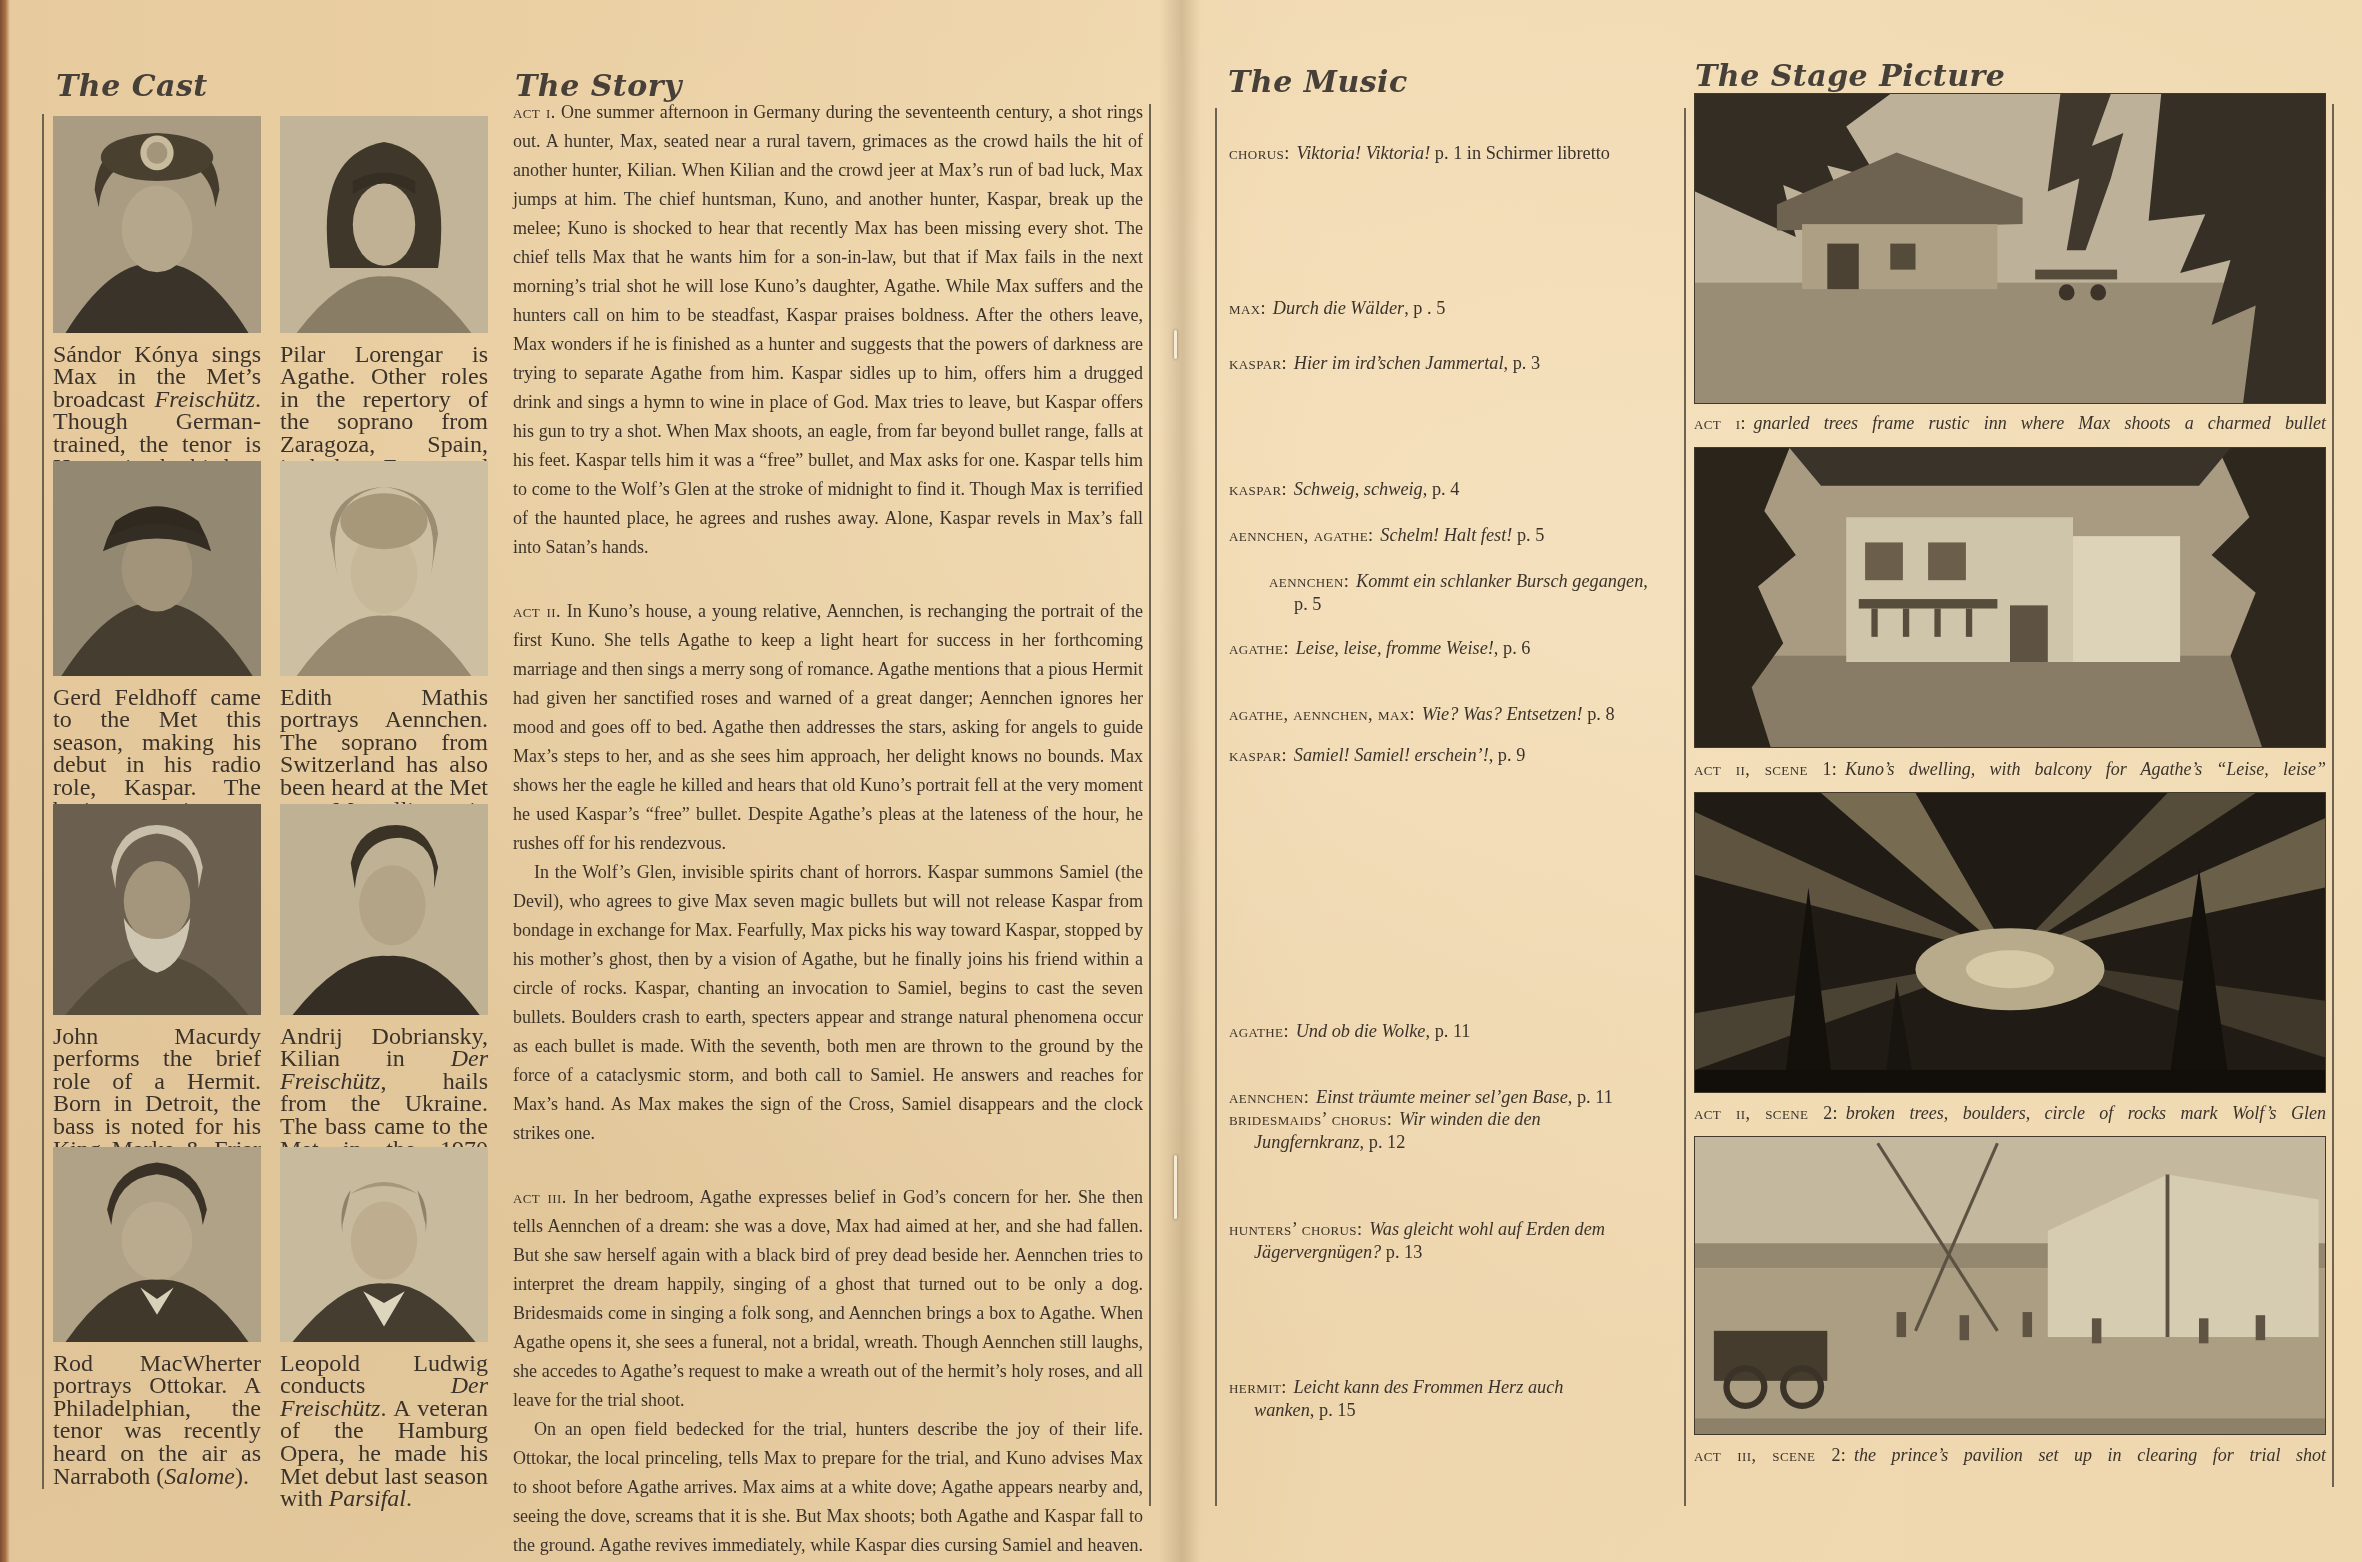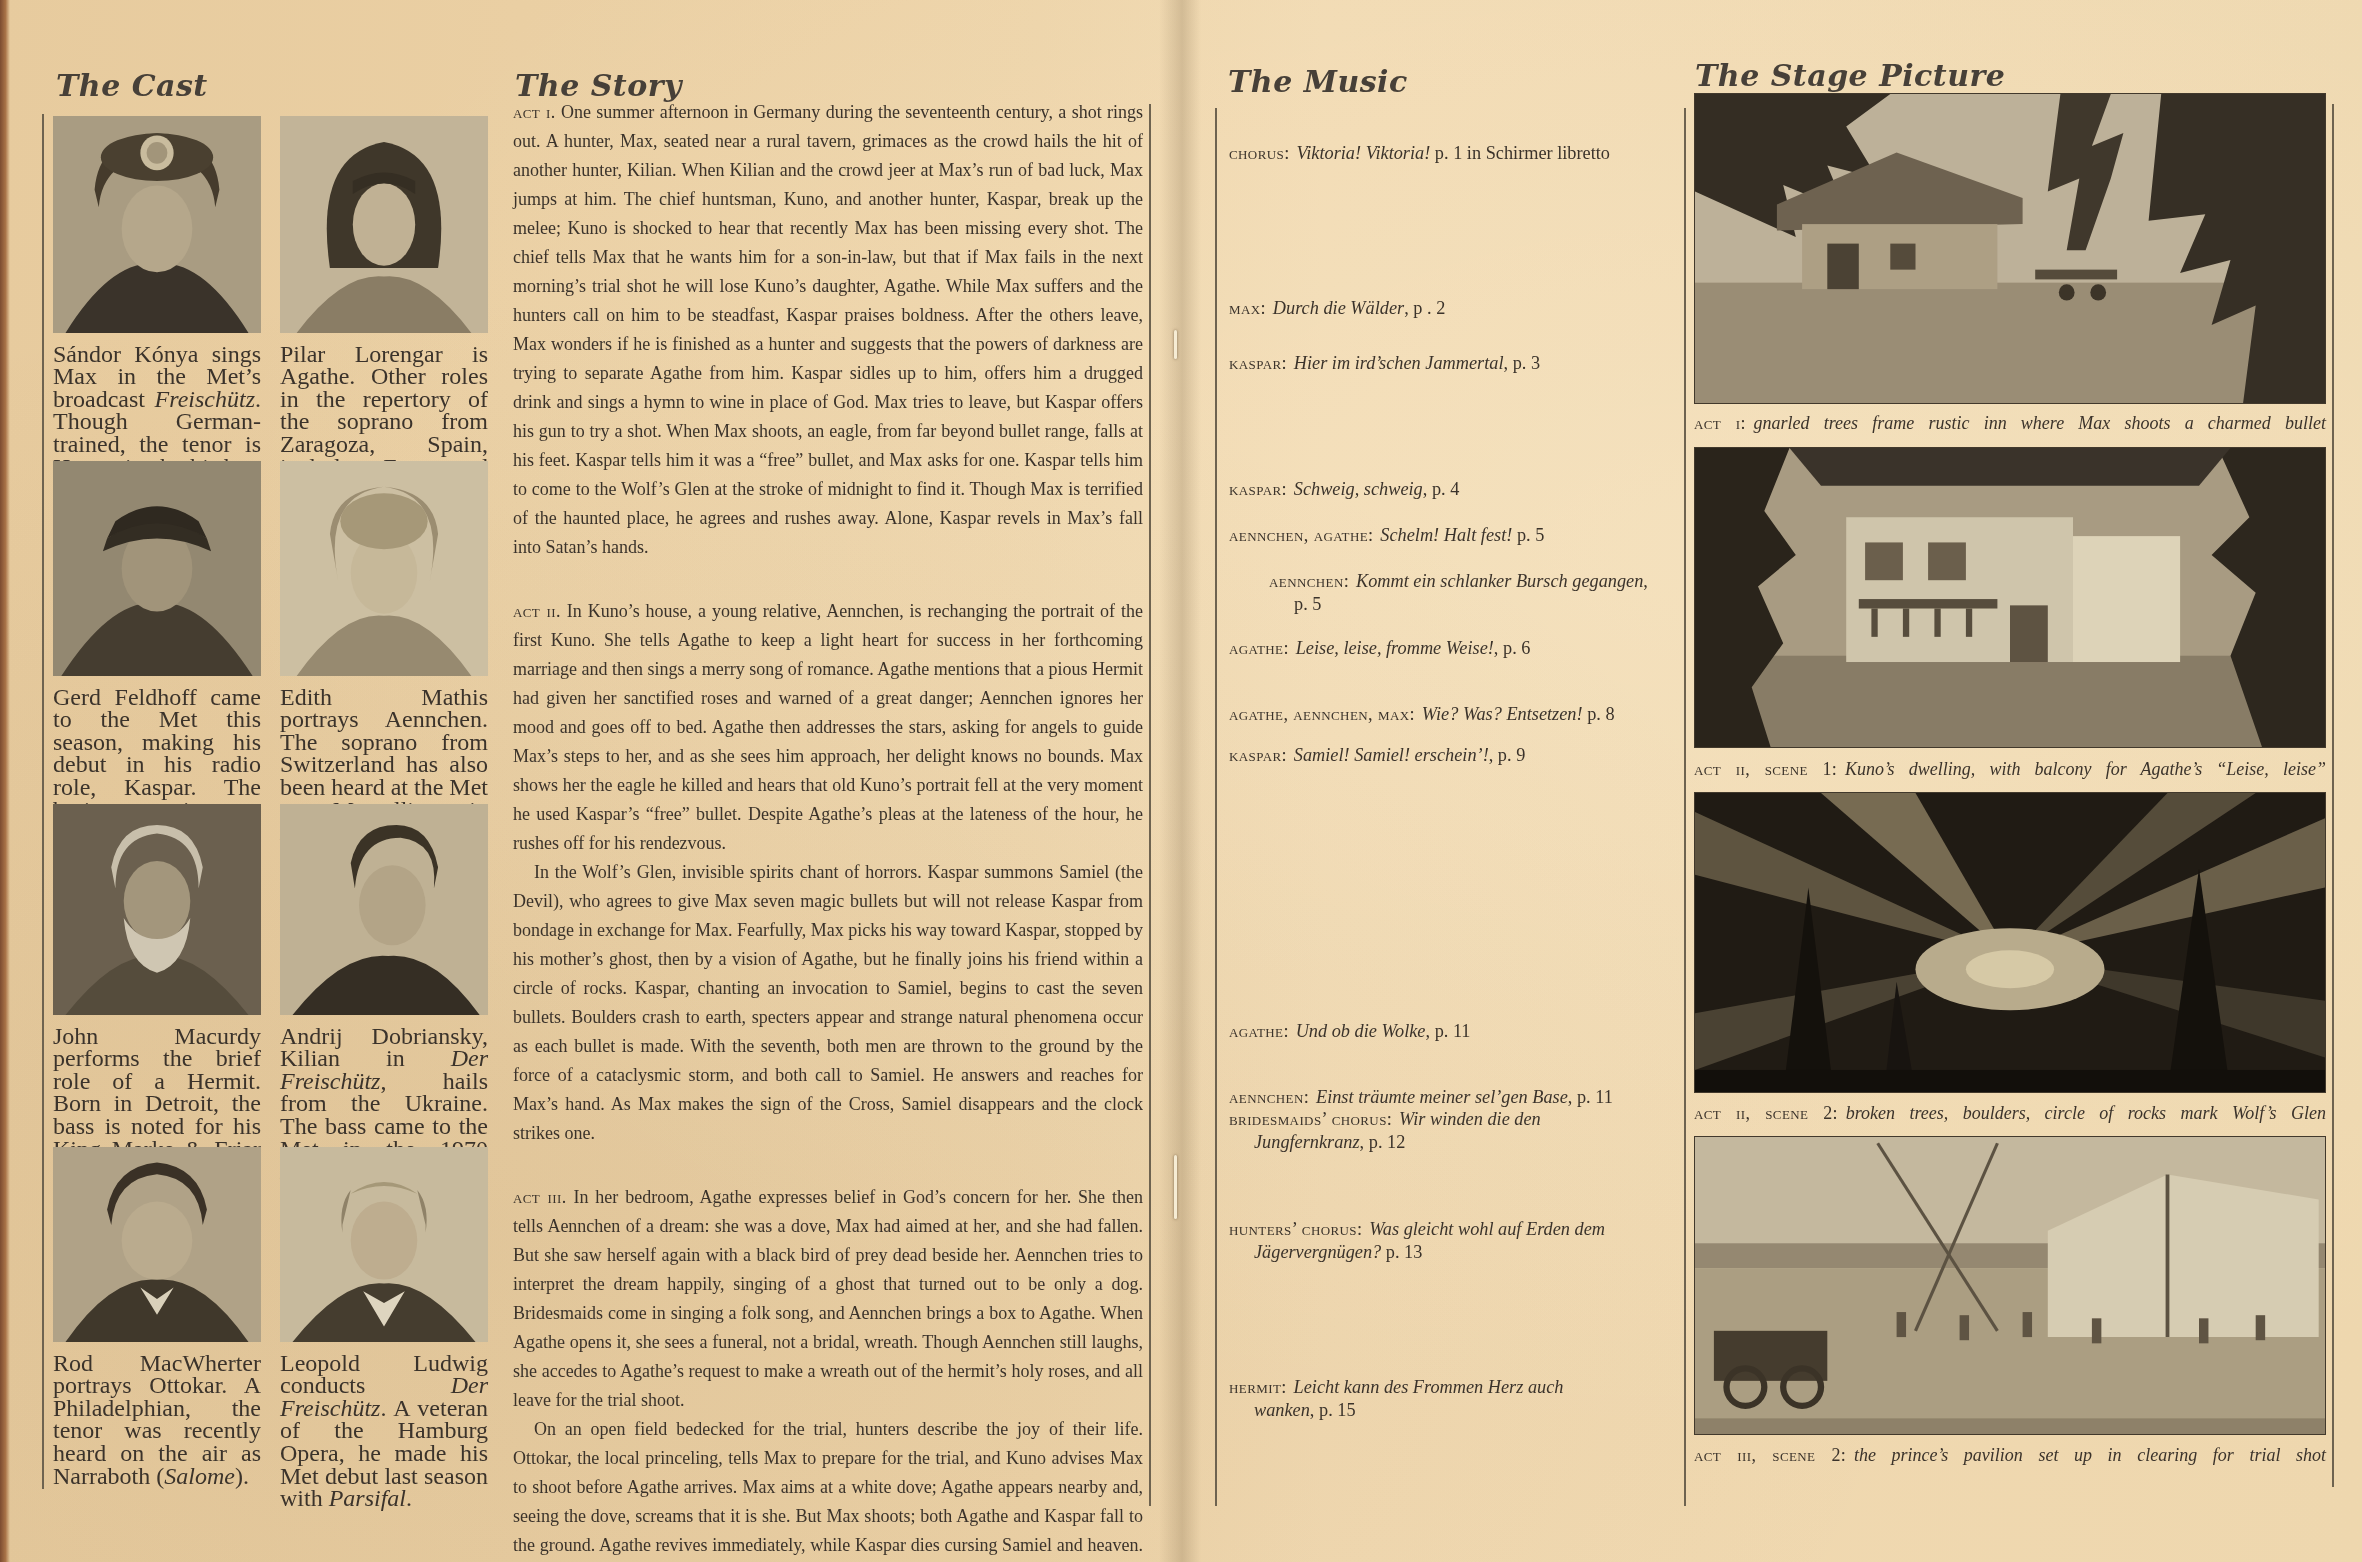--- a/index.html
+++ b/index.html
@@ -182,21 +182,21 @@
     <p class="cont">In the Wolf’s Glen, invisible spirits chant of horrors. Kaspar summons Samiel (the Devil), who agrees to give Max seven magic bullets but will not release Kaspar from bondage in exchange for Max. Fearfully, Max picks his way toward Kaspar, stopped by his mother’s ghost, then by a vision of Agathe, but he finally joins his friend within a circle of rocks. Kaspar, chanting an invocation to Samiel, begins to cast the seven bullets. Boulders crash to earth, specters appear and strange natural phenomena occur as each bullet is made. With the seventh, both men are thrown to the ground by the force of a cataclysmic storm, and both call to Samiel. He answers and reaches for Max’s hand. As Max makes the sign of the Cross, Samiel disappears and the clock strikes one.</p>
     <p class="act"><span class="sc">act iii.</span> <span>In her bedroom, Agathe expresses belief in God’s concern for her. She then tells Aennchen of a dream: she was a dove, Max had aimed at her, and she had fallen. But she saw herself again with a black bird of prey dead beside her. Aennchen tries to interpret the dream happily, singing of a ghost that turned out to be only a dog. Bridesmaids come in singing a folk song, and Aennchen brings a box to Agathe. When Agathe opens it, she sees a funeral, not a bridal, wreath. Though Aennchen still laughs, she accedes to Agathe’s request to make a wreath out of the hermit’s holy roses, and all leave for the trial shoot.</span></p>
     <p class="cont">On an open field bedecked for the trial, hunters describe the joy of their life. Ottokar, the local princeling, tells Max to prepare for the trial, and Kuno advises Max to shoot before Agathe arrives. Max aims at a white dove; Agathe appears nearby and, seeing the dove, screams that it is she. But Max shoots; both Agathe and Kaspar fall to the ground. Agathe revives immediately, while Kaspar dies cursing Samiel and heaven. The prince turns to Max for an explanation, and Max admits to having trafficked in “free” bullets. Ottokar forbids Agathe to Max and banishes him. The Hermit steps forward and demands that the trial shot be abandoned, that Max be allowed to prove himself for a year and then be forgiven. Ottokar bows to the Hermit’s wisdom, and all thank God for saving Agathe.</p>
   </div>
 
   <div class="hdr" style="left:1228px;top:64px;">The Music</div>
   <div class="vrule" style="left:1215px;top:108px;height:1398px;"></div>
   <div class="vrule" style="left:1684px;top:108px;height:1398px;"></div>
 
   <div class="music-item" style="top:142px;width:444px;"><span class="who">chorus:</span><i>Viktoria! Viktoria!</i><span> p. 1 in Schirmer libretto</span></div>
-  <div class="music-item" style="top:297px;width:444px;"><span class="who">max:</span><i>Durch die Wälder</i><span>, p . 2</span></div>
+  <div class="music-item" style="top:297px;width:444px;"><span class="who">max:</span><i>Durch die Wälder</i><span>, p . 5</span></div>
   <div class="music-item" style="top:352px;width:444px;"><span class="who">kaspar:</span><i>Hier im ird’schen Jammertal</i><span>, p. 3</span></div>
   <div class="music-item" style="top:478px;width:444px;"><span class="who">kaspar:</span><i>Schweig, schweig</i><span>, p. 4</span></div>
   <div class="music-item" style="top:524px;width:444px;"><span class="who">aennchen, agathe:</span><i>Schelm! Halt fest!</i><span> p. 5</span></div>
   <div class="music-item" style="top:570px;width:381px;margin-left:40px;"><span class="who">aennchen:</span><i>Kommt ein schlanker Bursch gegangen</i><span>, p. 5</span></div>
   <div class="music-item" style="top:637px;width:444px;"><span class="who">agathe:</span><i>Leise, leise, fromme Weise!</i><span>, p. 6</span></div>
   <div class="music-item" style="top:703px;width:444px;"><span class="who">agathe, aennchen, max:</span><i>Wie? Was? Entsetzen!</i><span> p. 8</span></div>
   <div class="music-item" style="top:744px;width:444px;"><span class="who">kaspar:</span><i>Samiel! Samiel! erschein’!</i><span>, p. 9</span></div>
   <div class="music-item" style="top:1020px;width:444px;"><span class="who">agathe:</span><i>Und ob die Wolke</i><span>, p. 11</span></div>
   <div class="music-item" style="top:1086px;width:444px;"><span class="who">aennchen:</span><i>Einst träumte meiner sel’gen Base</i><span>, p. 11</span></div>
   <div class="music-item" style="top:1108px;width:386px;"><span class="who">bridesmaids’ chorus:</span><i>Wir winden die den Jungfernkranz</i><span>, p. 12</span></div>

